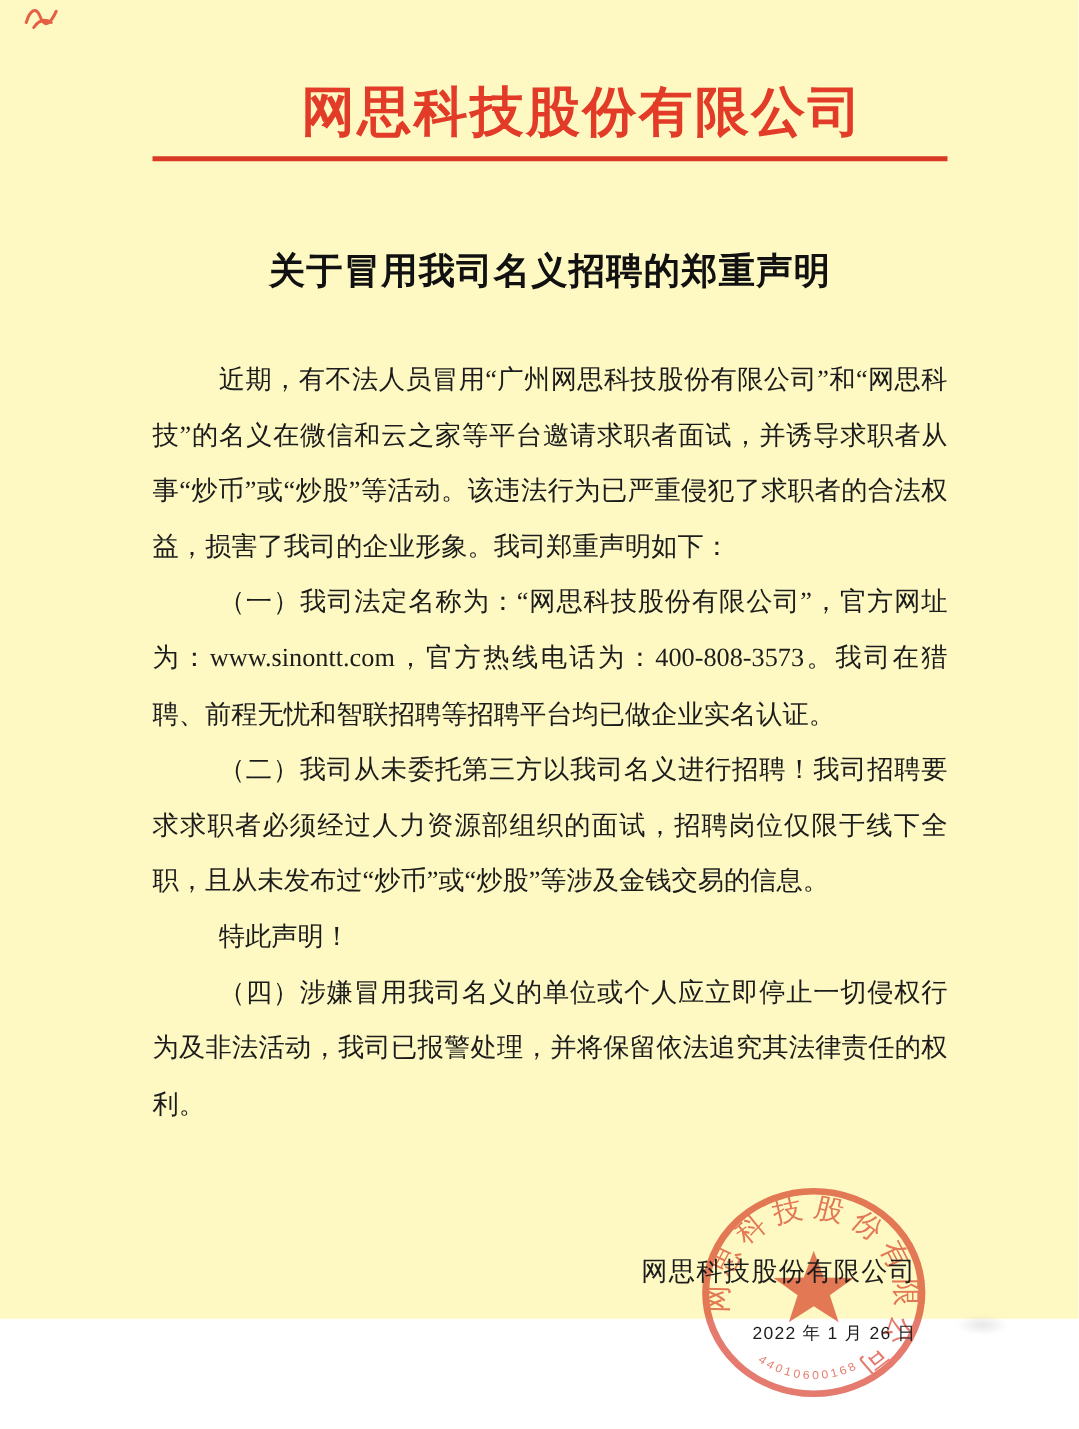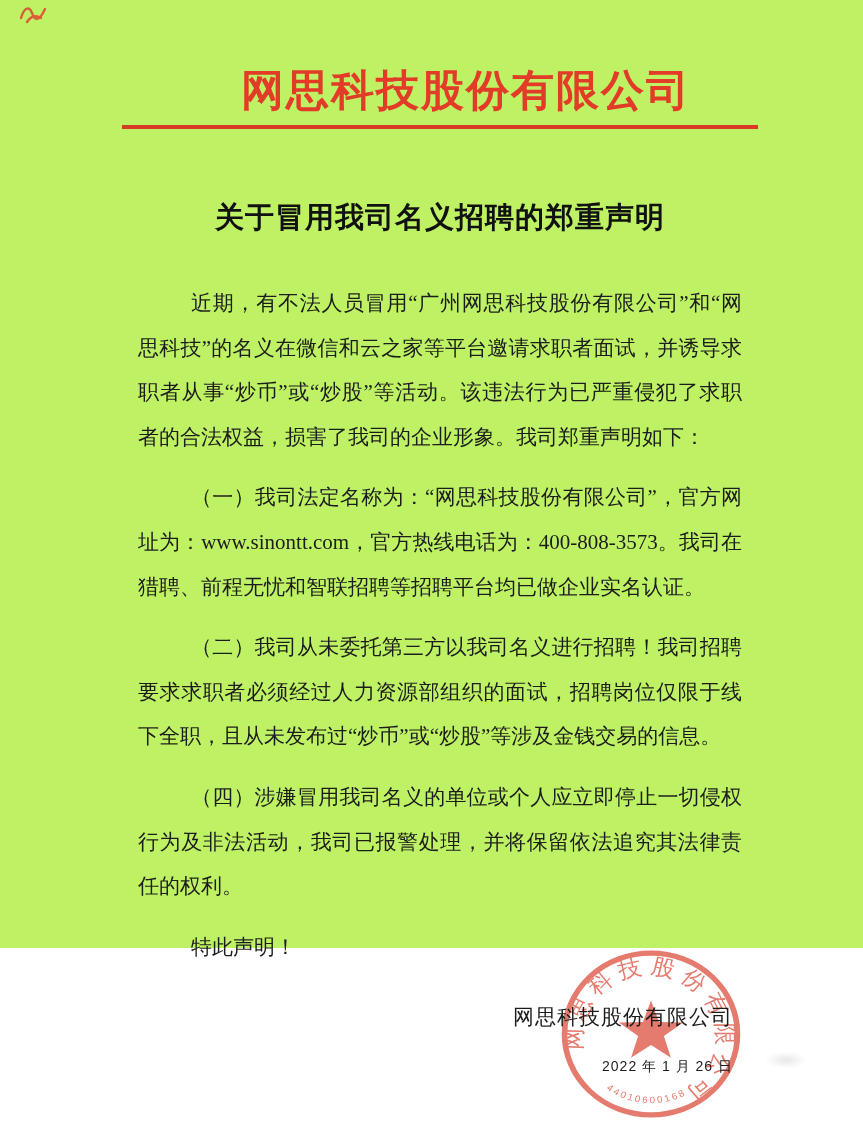--- a/index.html
+++ b/index.html
@@ -1,28 +1,28 @@
 <!DOCTYPE html>
 <html><head>
 <meta charset="utf-8">
 <style>
   html,body{margin:0;padding:0;}
   body{width:863px;height:1143px;background:#ffffff;overflow:hidden;}
-  .page{position:relative;width:863px;height:948px;background:#bef264;
+  .page{position:relative;width:863px;height:1055px;background:#fef9c3;
         font-family:"Liberation Serif","DejaVu Serif",serif;color:#1c1c1c;}
   .content{position:absolute;left:122px;top:0;width:636px;}
   .letterhead-title{margin:0;padding-top:64px;font-size:43px;line-height:54px;
         font-weight:700;color:#e23b28;text-align:center;letter-spacing:2px;
         position:relative;left:26px;white-space:nowrap;}
   .rule{margin-top:7px;height:0;border-top:4px solid #d93a26;}
   .statement-title{margin:74px 0 0 0;font-size:29px;line-height:28px;font-weight:700;
         color:#111;text-align:center;letter-spacing:1px;
         font-family:"Liberation Sans","DejaVu Sans",sans-serif;}
   .body-text{margin-top:50px;font-size:21px;line-height:44.6px;text-align:justify;}
-  .body-text p{margin:16px;text-indent:53px;word-break:break-all;}
+  .body-text p{margin:0;text-indent:53px;word-break:break-all;}
   .sig{position:absolute;top:1001px;left:122px;width:611px;text-align:right;z-index:2;}
   .sig-company{font-size:21px;line-height:32px;letter-spacing:1px;}
   .sig-date{margin-top:18px;font-size:14px;line-height:30px;letter-spacing:1px;
         font-family:"Liberation Sans","DejaVu Sans",sans-serif;}
   .seal{position:absolute;left:557px;top:946px;z-index:1;mix-blend-mode:multiply;}
   .pen-mark{position:absolute;left:18px;top:2px;z-index:3;}
   .smudge{position:absolute;left:765px;top:1052px;width:42px;height:16px;border-radius:50%;
         background:radial-gradient(closest-side,rgba(120,120,125,0.18),rgba(120,120,125,0));
         filter:blur(1px);}
 </style>
@@ -38,22 +38,22 @@
   <div class="content">
     <h1 class="letterhead-title">网思科技股份有限公司</h1>
     <div class="rule"></div>
 
     <h2 class="statement-title">关于冒用我司名义招聘的郑重声明</h2>
 
     <div class="body-text">
       <p>近期，有不法人员冒用“广州网思科技股份有限公司”和“网思科技”的名义在微信和云之家等平台邀请求职者面试，并诱导求职者从事“炒币”或“炒股”等活动。该违法行为已严重侵犯了求职者的合法权益，损害了我司的企业形象。我司郑重声明如下：</p>
       <p>（一）我司法定名称为：“网思科技股份有限公司”，官方网址为：www.sinontt.com，官方热线电话为：400-808-3573。我司在猎聘、前程无忧和智联招聘等招聘平台均已做企业实名认证。</p>
       <p>（二）我司从未委托第三方以我司名义进行招聘！我司招聘要求求职者必须经过人力资源部组织的面试，招聘岗位仅限于线下全职，且从未发布过“炒币”或“炒股”等涉及金钱交易的信息。</p>
+      <p>特此声明！</p>
       <p>（四）涉嫌冒用我司名义的单位或个人应立即停止一切侵权行为及非法活动，我司已报警处理，并将保留依法追究其法律责任的权利。</p>
-      <p>特此声明！</p>
     </div>
   </div>
 
   <svg class="seal" width="188" height="176" viewBox="0 0 200 200" preserveAspectRatio="none">
     <defs>
       <path id="nameArc" d="M 47 153 A 72 72 0 1 1 153 153"></path>
       <path id="numArc" d="M 29 133 A 78 78 0 0 0 171 133"></path>
     </defs>
     <g opacity="0.78">
       <circle cx="100" cy="100" r="92" fill="none" stroke="#dd5746" stroke-width="6"></circle>

